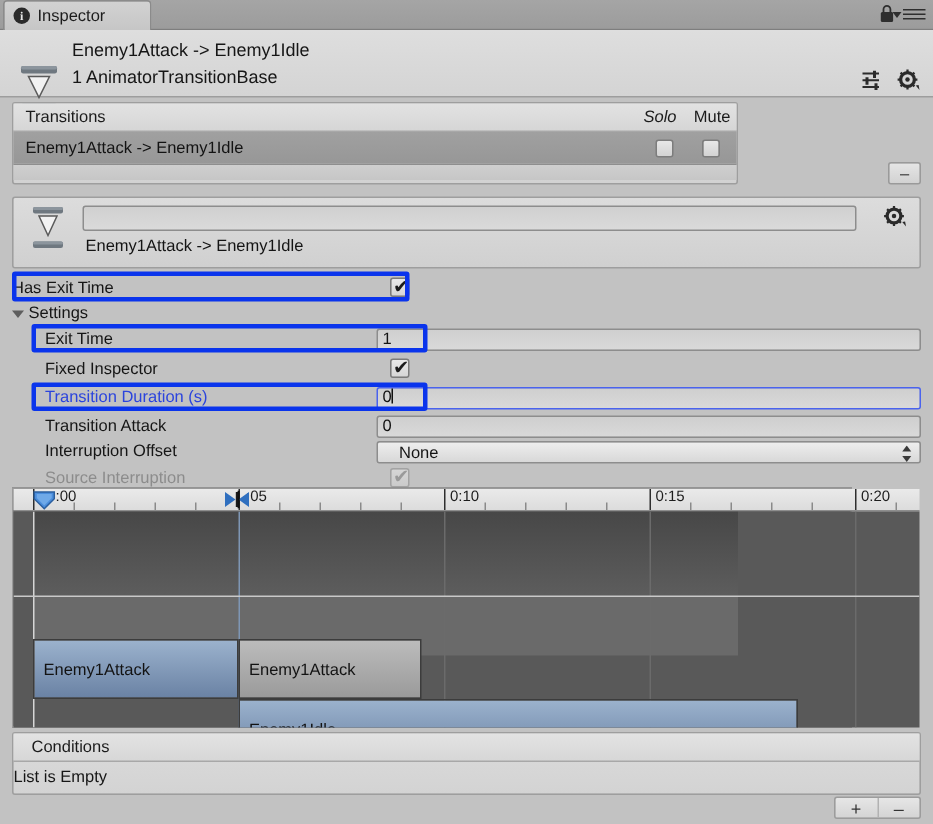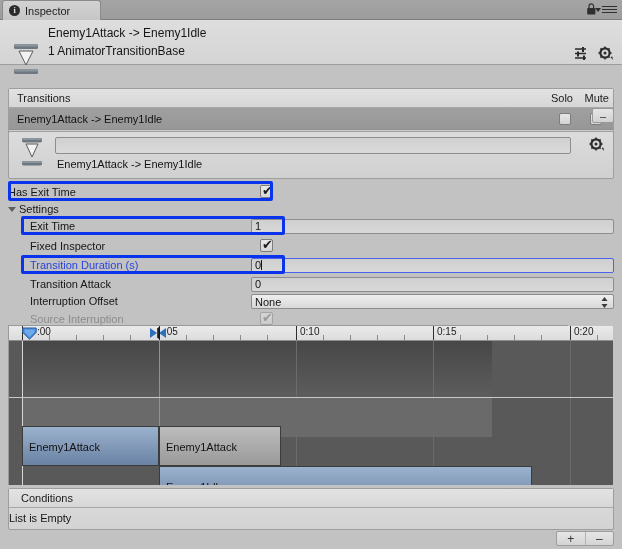--- a/index.html
+++ b/index.html
@@ -61,21 +61,21 @@
     border:1px solid #9e9e9e;
     border-radius:2px;
   }
   .panel-hdr{
     height:19px; line-height:19px; padding-left:8px;
     font-size:11px; color:#1b1b1b;
     background:linear-gradient(to bottom,#e2e2e2,#d6d6d6);
     border-bottom:1px solid #a8a8a8;
     position:relative;
   }
-  .solo-lbl{position:absolute;right:40px;top:0;font-size:11px;}
+  .solo-lbl{position:absolute;right:40px;top:0;font-size:11px;font-style:italic;}
   .mute-lbl{position:absolute;right:4px;top:0;font-size:11px;}
 
   .trans-row{
     height:22px; line-height:22px;
     background:linear-gradient(to bottom,#a0a0a0,#979797);
     padding-left:8px; font-size:11px; color:#131313;
     border-bottom:1px solid #8e8e8e;
     position:relative;
   }
   .cb-sm{
@@ -130,21 +130,21 @@
     background:linear-gradient(to bottom,#e9e9e9,#d6d6d6);
     border:1px solid #7b7b7b;border-radius:2px;
   }
   .pcheck.dim{background:linear-gradient(to bottom,#d6d6d6,#cbcbcb);border-color:#a3a3a3;}
   .chk{position:absolute;left:1px;top:-2px;font-size:13px;color:#1b1b1b;line-height:13px;}
   .chk.dim{color:#9a9a9a;}
   .pdrop{
     position:absolute;left:243px;top:0;width:363px;height:15px;
     background:linear-gradient(to bottom,#eeeeee,#d8d8d8);
     border:1px solid #8d8d8d;border-radius:2px;
-    font-size:11px;color:#141414;padding-left:3px;line-height:14px;
+    font-size:11px;color:#141414;padding-left:14px;line-height:14px;
   }
   .dd-arrows{position:absolute;right:5px;top:2px;width:7px;height:11px;}
   .foldout{position:absolute;left:8px;top:203px;font-size:11px;color:#161616;}
   .fold-tri{position:absolute;left:0;top:4px;width:0;height:0;
     border-left:4px solid transparent;border-right:4px solid transparent;border-top:5px solid #5e5e5e;}
   .fold-txt{position:absolute;left:11px;top:0;}
 
   
   .tl{
     position:absolute;left:8px;top:325px;width:560px;height:160px;
@@ -240,21 +240,21 @@
     <div class="hdr-gear">
       <svg width="16" height="15" viewBox="0 0 16 15">
         <circle cx="7" cy="7" r="4.6" fill="none" stroke="#2b2b2b" stroke-width="2.2"></circle>
         <circle cx="7" cy="7" r="1.5" fill="#2b2b2b"></circle>
         <path d="M7 0.4 v2 M7 11.6 v2 M0.4 7 h2 M11.6 7 h2 M2.4 2.4 l1.4 1.4 M10.2 10.2 l1.4 1.4 M11.6 2.4 l-1.4 1.4 M3.8 10.2 l-1.4 1.4" stroke="#2b2b2b" stroke-width="1.5"></path>
         <path d="M12.5 11 l2.5 3 l-0.6 -3.4 z" fill="#2b2b2b"></path>
       </svg>
     </div>
   </div>
 
-  <div class="panel" style="left:8px;top:68px;width:606px;height:55px;margin-top:20px;">
+  <div class="panel" style="left:8px;top:68px;width:484px;height:55px;">
     <div class="panel-hdr">
       <span>Transitions</span>
       <span class="solo-lbl">Solo</span>
       <span class="mute-lbl">Mute</span>
     </div>
     <div class="trans-row">
       <span>Enemy1Attack -&gt; Enemy1Idle</span>
       <span class="cb-sm" style="right:42px;"></span>
       <span class="cb-sm" style="right:11px;"></span>
     </div>

